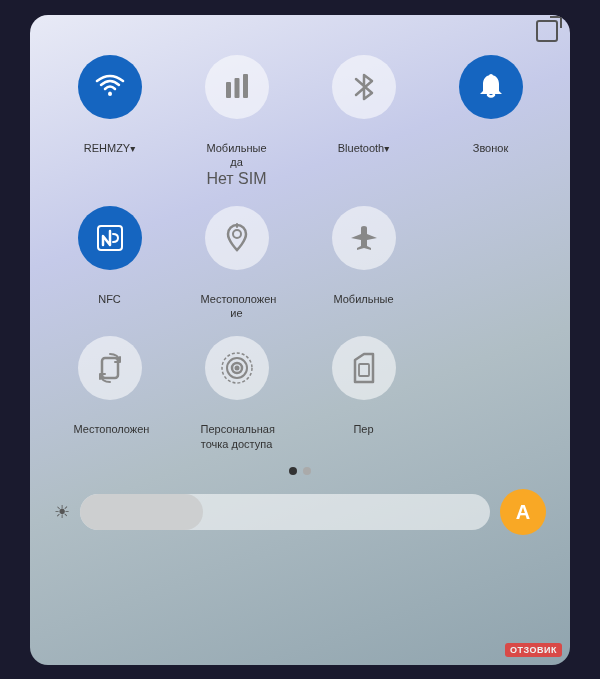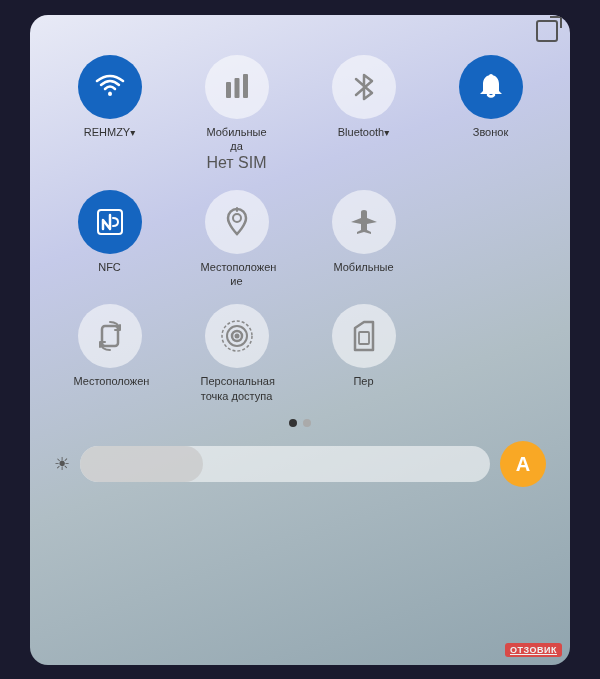--- a/index.html
+++ b/index.html
@@ -94,20 +94,21 @@
     .tile-circle.inactive {
       background: rgba(255,255,255,0.55);
     }
 
     .tile-label {
       font-size: 11px;
       color: #333;
       text-align: center;
       line-height: 1.3;
       max-width: 72px;
+      margin-top: 16px;
     }
 
     .tile-label .sub {
       font-size: 16px;
       color: #555;
     }
 
     
 
     .page-indicators {
@@ -180,21 +181,20 @@
       bottom: 8px;
       right: 8px;
       background: #e53935;
       color: white;
       font-size: 9px;
       padding: 2px 5px;
       border-radius: 3px;
       opacity: 0.85;
       font-weight: bold;
       letter-spacing: 0.5px;
-      text-decoration: underline;
     }
   </style>
 </head>
 <body>
 
 <div class="phone-screen">
   <div class="top-bar">
     <div class="expand-icon"></div>
   </div>
 

